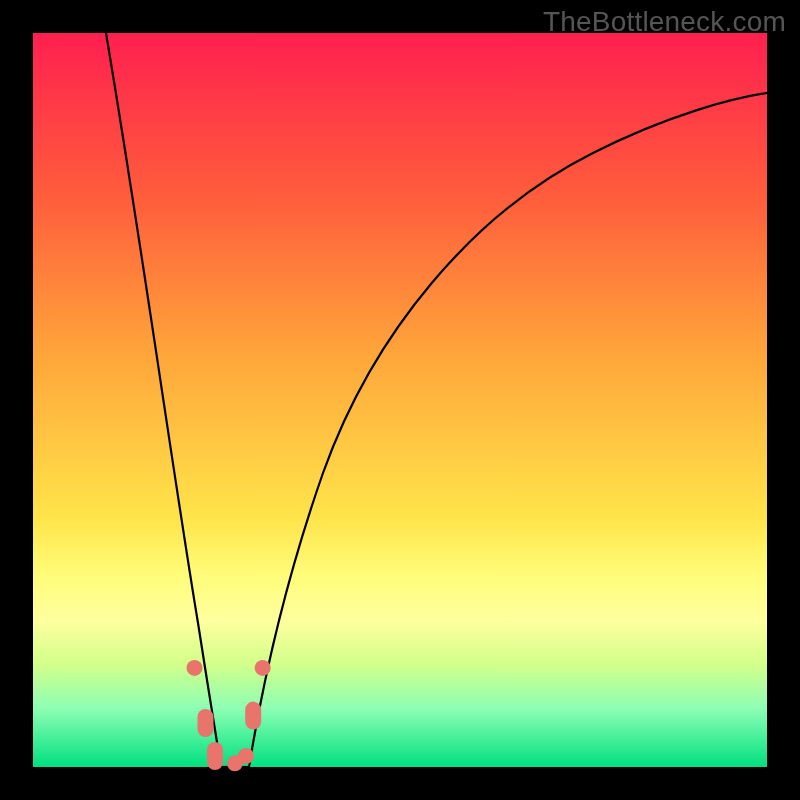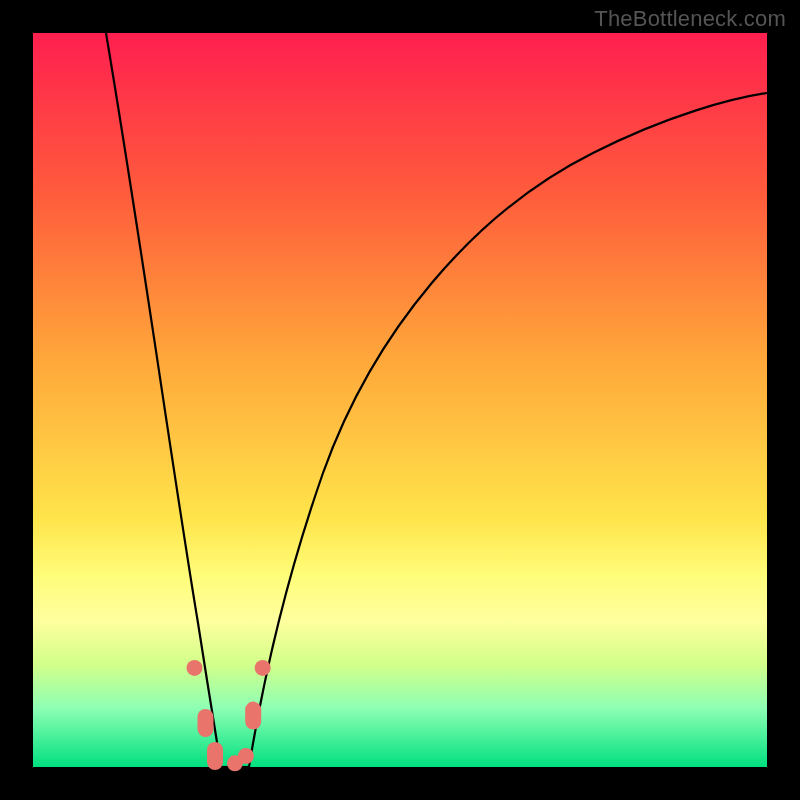--- a/index.html
+++ b/index.html
@@ -26,21 +26,21 @@
       #ffff9e 80%,
       #d2ff8a 86%,
       #8dffb4 92%,
       #00e07f 100%);
   }
   .watermark {
     position: absolute;
     top: 6px;
     right: 14px;
     color: #555;
-    font-size: 22px;
+    font-size: 28px;
     letter-spacing: 0.2px;
     font-weight: 500;
   }
   svg.curves {
     position: absolute;
     left: 33px;
     top: 33px;
     width: 734px;
     height: 734px;
     overflow: visible;

